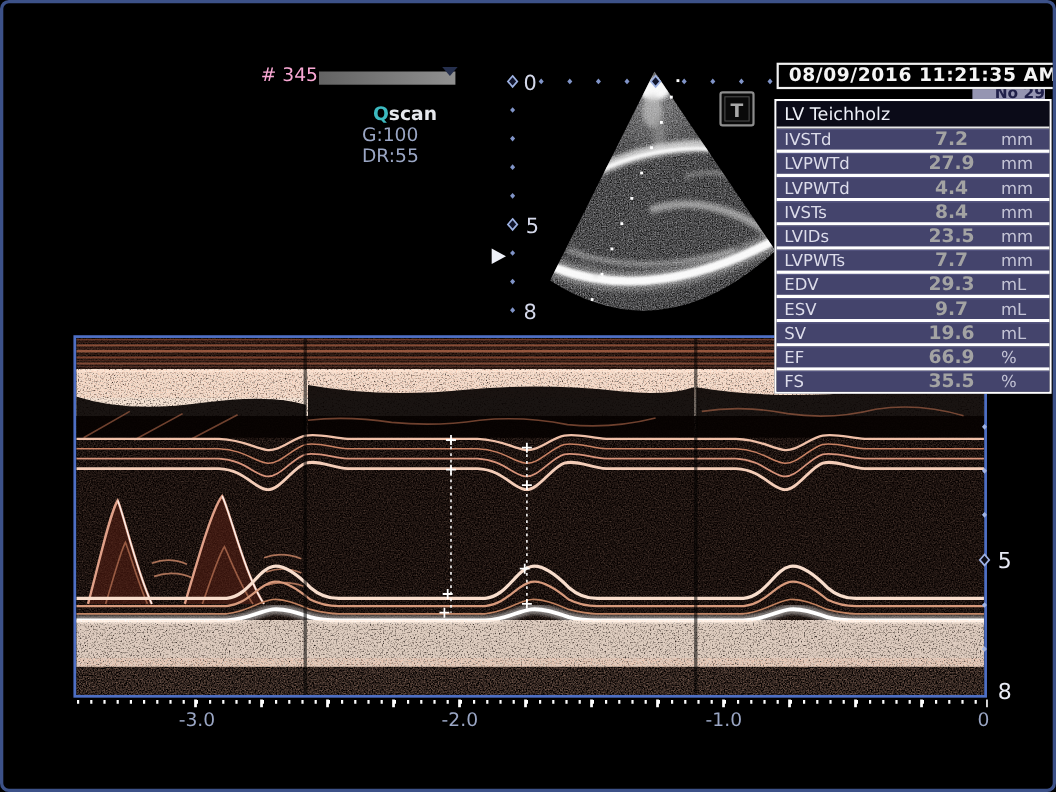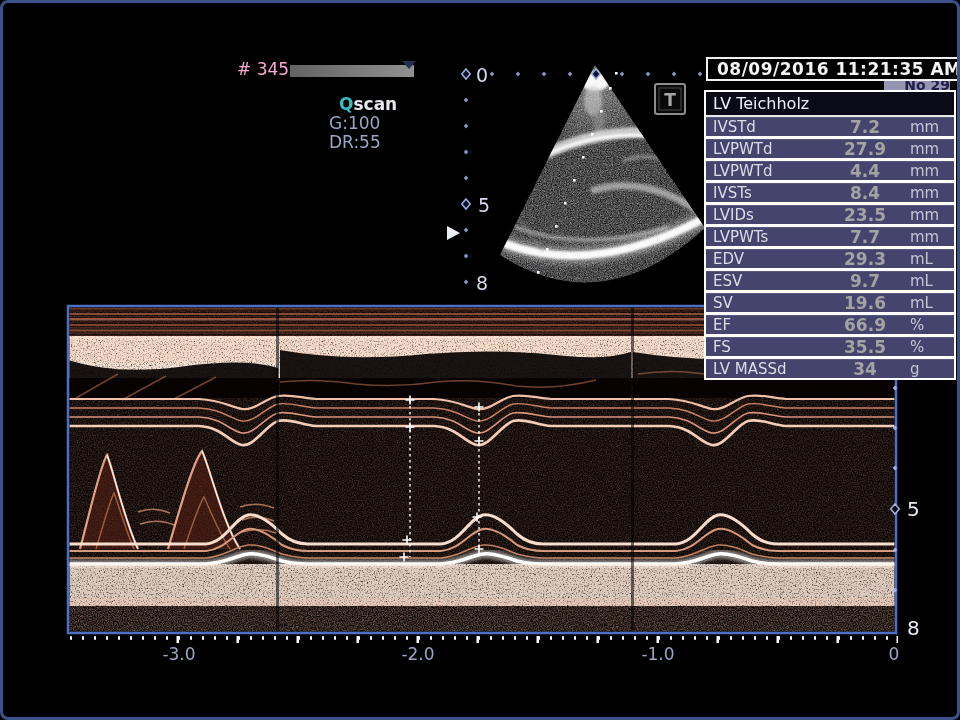--- a/index.html
+++ b/index.html
@@ -228,25 +228,20 @@
       <span class="m-value">66.9</span>
       <span class="m-unit">%</span>
     </div>
 
     <div class="mrow">
       <span class="m-label">FS</span>
       <span class="m-value">35.5</span>
       <span class="m-unit">%</span>
     </div>
 
-    <div class="mrow">
-      <span class="m-label">LV MASSd</span>
-      <span class="m-value">34</span>
-      <span class="m-unit">g</span>
-    </div>
   </div>
   </div>
 
   <svg class="svgmm" width="857" height="362" viewBox="0 0 857 362">
     <defs>
       <filter id="ncu" x="-2%" y="-5%" width="104%" height="110%">
         <feTurbulence type="fractalNoise" baseFrequency="0.8" numOctaves="2" seed="4"></feTurbulence>
         <feColorMatrix type="matrix" values="0 0 0 0 0.95  0 0 0 0 0.55  0 0 0 0 0.40  0.8 0.8 0.8 0 -0.9"></feColorMatrix>
       </filter>
       <filter id="ncub" x="-2%" y="-5%" width="104%" height="110%">

